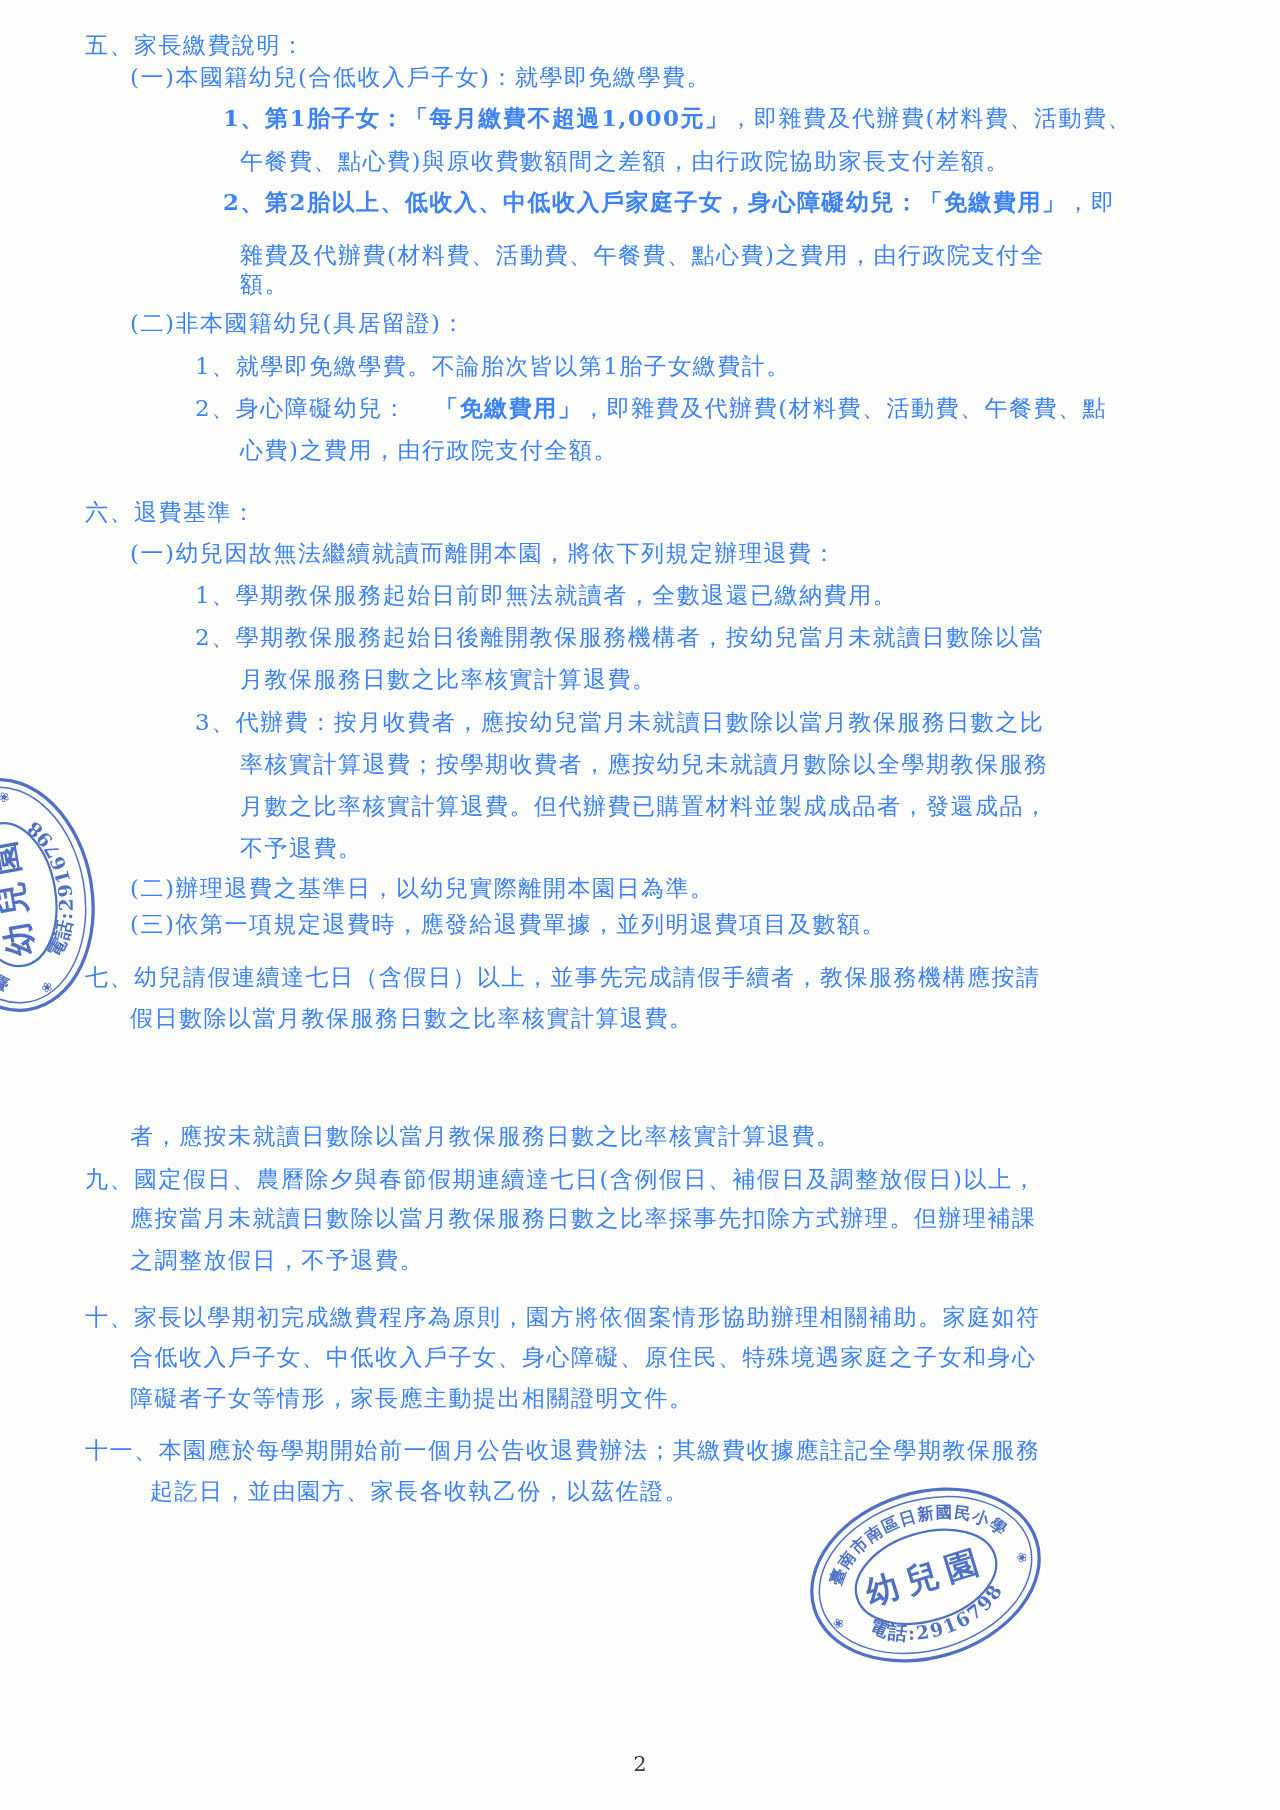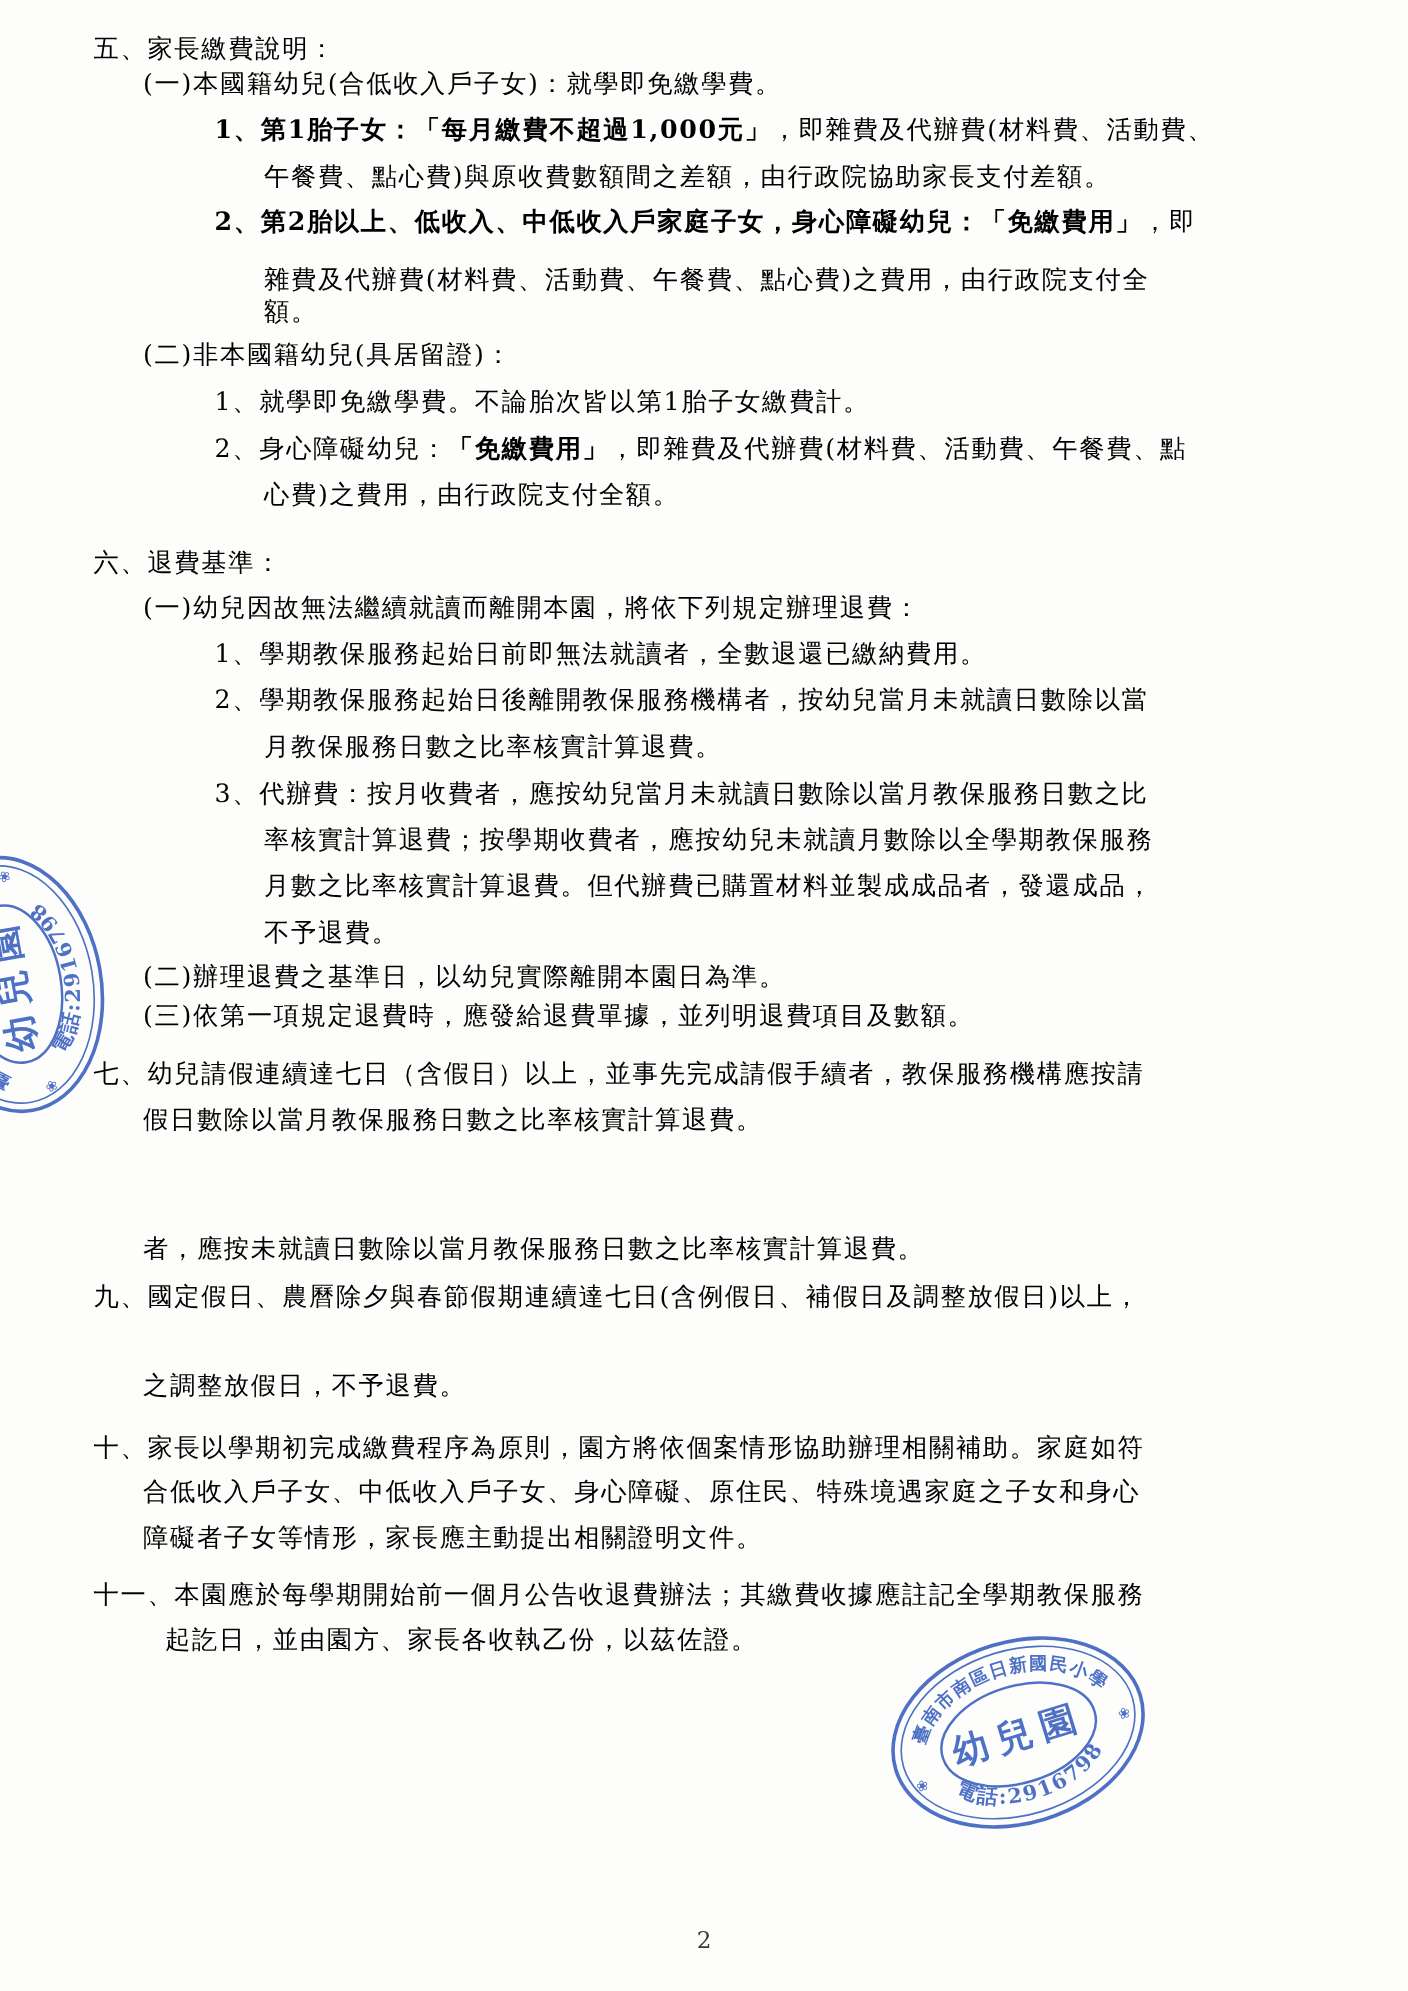--- a/index.html
+++ b/index.html
@@ -15,23 +15,23 @@
     overflow:hidden;
     color:#2e2e2e;
   }
   .doc-text{position:absolute;inset:0;}
   .line{
     position:absolute;
     white-space:nowrap;
     font-size:23px;
     line-height:30px;
     letter-spacing:1.5px;
-    color:#000000;
+    color:#3b82f6;
   }
-  .line .bold{font-weight:700;}
+  .line .bold{font-weight:700;margin-left:28px;}
   .page-number{
     position:absolute;
     left:0;right:0;
     top:1752px;
     text-align:center;
     font-size:21px;
     color:#3a3a3a;
     letter-spacing:0;
   }
   .stamp{
@@ -74,20 +74,21 @@
       <div class="line" style="left: 195px; top: 707px;"><span>3、代辦費：按月收費者，應按幼兒當月未就讀日數除以當月教保服務日數之比</span></div>
       <div class="line" style="left: 240px; top: 749px;"><span>率核實計算退費；按學期收費者，應按幼兒未就讀月數除以全學期教保服務</span></div>
       <div class="line" style="left: 240px; top: 791px;"><span>月數之比率核實計算退費。但代辦費已購置材料並製成成品者，發還成品，</span></div>
       <div class="line" style="left: 240px; top: 833px;"><span>不予退費。</span></div>
       <div class="line" style="left: 130px; top: 873px;"><span>(二)辦理退費之基準日，以幼兒實際離開本園日為準。</span></div>
       <div class="line" style="left: 130px; top: 909px;"><span>(三)依第一項規定退費時，應發給退費單據，並列明退費項目及數額。</span></div>
       <div class="line" style="left: 85px; top: 962px;"><span>七、幼兒請假連續達七日（含假日）以上，並事先完成請假手續者，教保服務機構應按請</span></div>
       <div class="line" style="left: 130px; top: 1003px;"><span>假日數除以當月教保服務日數之比率核實計算退費。</span></div>
       <div class="line" style="left: 130px; top: 1121px;"><span>者，應按未就讀日數除以當月教保服務日數之比率核實計算退費。</span></div>
       <div class="line" style="left: 85px; top: 1164px;"><span>九、國定假日、農曆除夕與春節假期連續達七日(含例假日、補假日及調整放假日)以上，</span></div>
+      <div class="line" style="left: 130px; top: 1203px;"><span>應按當月未就讀日數除以當月教保服務日數之比率採事先扣除方式辦理。但辦理補課</span></div>
       <div class="line" style="left: 130px; top: 1245px;"><span>之調整放假日，不予退費。</span></div>
       <div class="line" style="left: 85px; top: 1302px;"><span>十、家長以學期初完成繳費程序為原則，園方將依個案情形協助辦理相關補助。家庭如符</span></div>
       <div class="line" style="left: 130px; top: 1342px;"><span>合低收入戶子女、中低收入戶子女、身心障礙、原住民、特殊境遇家庭之子女和身心</span></div>
       <div class="line" style="left: 130px; top: 1383px;"><span>障礙者子女等情形，家長應主動提出相關證明文件。</span></div>
       <div class="line" style="left: 85px; top: 1435px;"><span>十一、本園應於每學期開始前一個月公告收退費辦法；其繳費收據應註記全學期教保服務</span></div>
       <div class="line" style="left: 150px; top: 1476px;"><span>起訖日，並由園方、家長各收執乙份，以茲佐證。</span></div>
     </div>
 
   <div class="stamp stamp-left">
   <svg viewBox="0 0 260 190" xmlns="http://www.w3.org/2000/svg">

